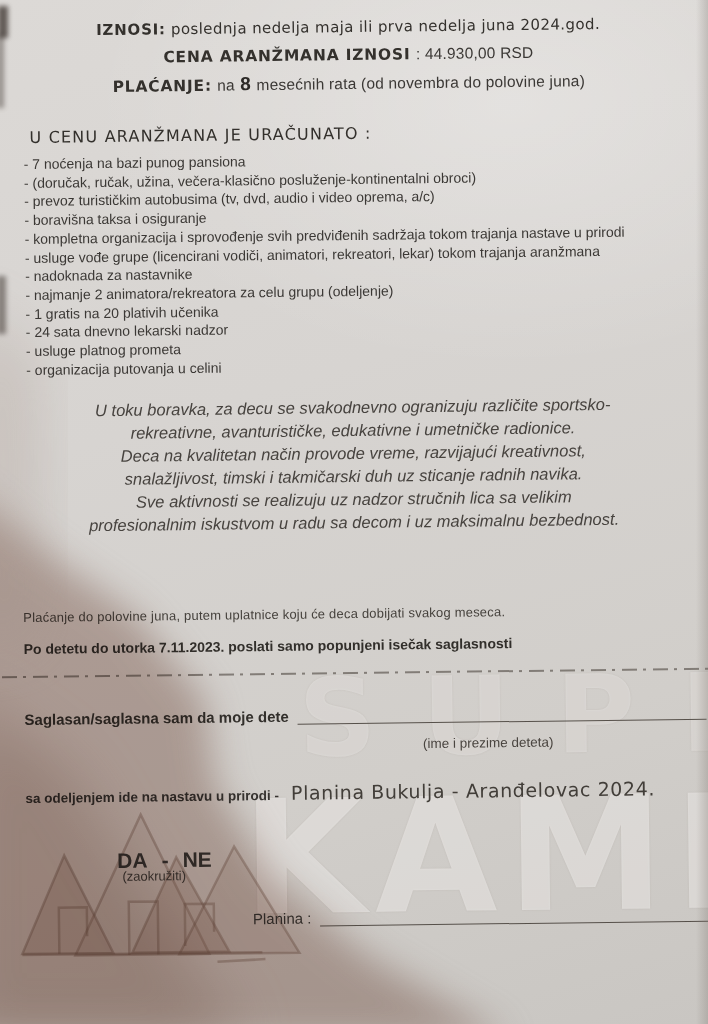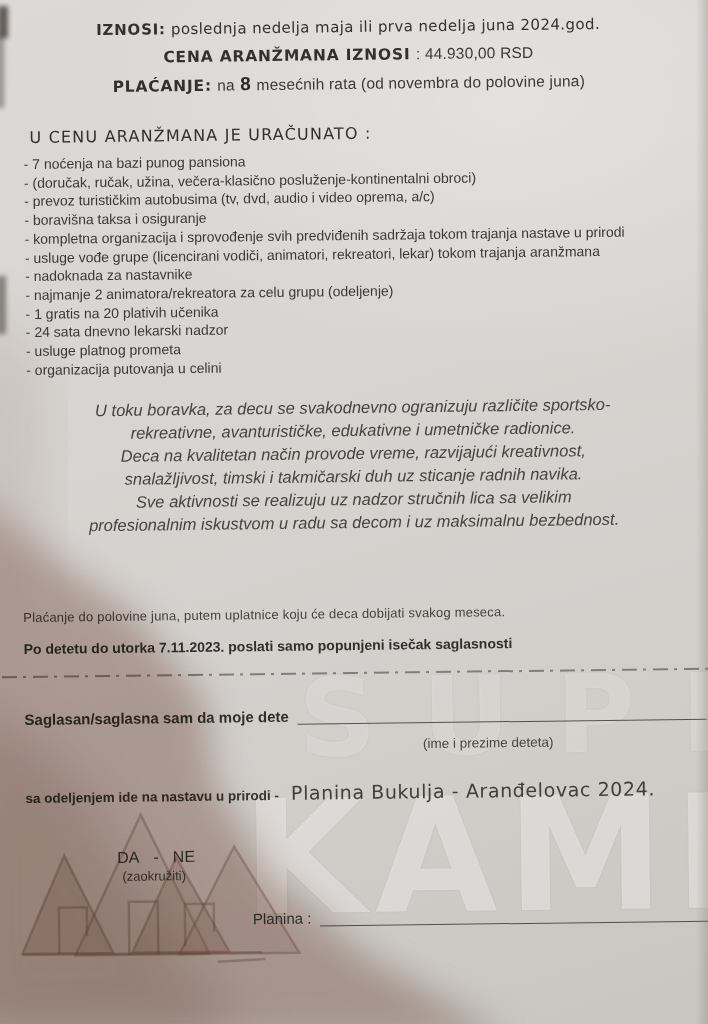--- a/index.html
+++ b/index.html
@@ -41,21 +41,21 @@
   .cutline{position:absolute;left:0;right:0;top:672px;height:2px;opacity:0.8;
     background:repeating-linear-gradient(90deg,#6e6862 0 15px,transparent 15px 21px,#6e6862 21px 24px,transparent 24px 31px);}
   
   .consent-row{position:absolute;left:22px;right:4px;top:706px;display:flex;align-items:flex-end;
                font-size:15px;font-weight:700;color:#33302c;}
   .blank{flex:1;border-bottom:1.5px solid #56504a;height:1.15em;margin-left:9px;}
   .name-hint{position:absolute;left:420px;top:737px;font-size:13.5px;color:#4a4540;}
   .trip-row{position:absolute;left:22px;top:781px;display:flex;align-items:baseline;gap:12px;white-space:nowrap;}
   .trip-prefix{font-size:13.5px;font-weight:700;color:#363330;}
   .trip-name{font-family:"DejaVu Sans",sans-serif;font-size:19px;color:#423e39;letter-spacing:0.6px;}
-  .yesno{position:absolute;left:113px;top:846px;display:flex;gap:14px;font-size:16px;color:#3a3734;}
+  .yesno{position:absolute;left:113px;top:846px;display:flex;gap:14px;font-size:21px;color:#3a3734;font-weight:bold;}
   .circle-hint{position:absolute;left:118px;top:866px;font-size:13px;color:#413d39;}
   .parent-row{position:absolute;left:248px;right:2px;top:908px;display:flex;align-items:flex-end;
               font-size:15px;color:#3b3835;}
   
   .shadow-svg{position:absolute;inset:0;mix-blend-mode:multiply;pointer-events:none;}
   .sliver{position:absolute;background:#433b36;filter:blur(2.5px);}
   .sv1{left:-2px;top:6px;width:10px;height:32px;opacity:0.8;}
   .sv2{left:-3px;top:34px;width:7px;height:74px;opacity:0.45;}
   .sv3{left:-3px;top:276px;width:9px;height:58px;opacity:0.55;}
   .right-edge{position:absolute;top:0;right:0;width:12px;height:100%;pointer-events:none;

